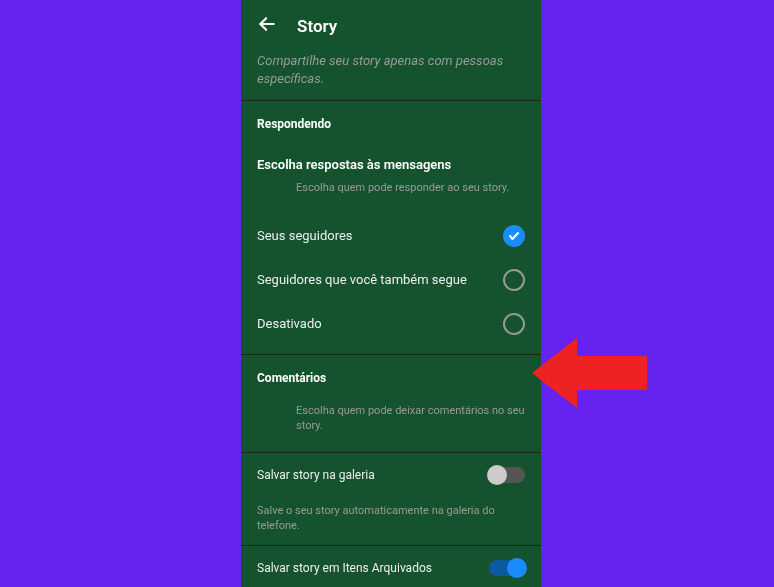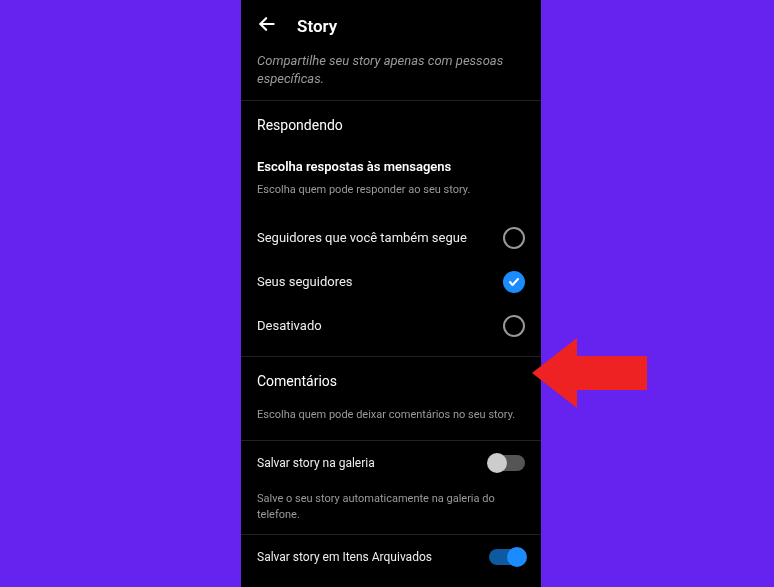--- a/index.html
+++ b/index.html
@@ -10,21 +10,21 @@
       font-family: -apple-system, BlinkMacSystemFont, "Segoe UI", Roboto, sans-serif;
       overflow: hidden;
       position: relative;
     }
     .phone {
       position: absolute;
       left: 241px;
       top: 0;
       width: 300px;
       height: 587px;
-      background: #000000;
+      background: #14532d;
       color: #fff;
       overflow: hidden;
     }
     .header {
       display: flex;
       align-items: center;
       padding: 14px 16px;
       gap: 20px;
     }
     .back-arrow {
@@ -42,36 +42,37 @@
       padding: 0 16px 12px;
       line-height: 1.4;
       font-style: italic;
     }
     .divider {
       height: 1px;
       background: #222;
       margin: 0 0;
     }
     .section-title {
-      font-size: 14px;
-      font-weight: 400;
+      font-size: 12px;
+      font-weight: 700;
       color: #fff;
       padding: 16px;
     }
     .section-subtitle {
       font-size: 13px;
       font-weight: 600;
       color: #fff;
       padding: 10px 16px 6px;
     }
     .sub-desc {
       font-size: 11px;
       color: #9a9a9a;
       padding: 2px 16px 18px;
       line-height: 1.4;
+      margin-left: 39px;
     }
     .radio-row {
       display: flex;
       align-items: center;
       justify-content: space-between;
       padding: 11px 16px;
       font-size: 13px;
       color: #eee;
     }
     .radio {
@@ -160,34 +161,34 @@
 
   <div class="desc">Compartilhe seu story apenas com pessoas específicas.</div>
   <div class="divider"></div>
 
   <div class="section-title">Respondendo</div>
 
   <div class="section-subtitle">Escolha respostas às mensagens</div>
   <div class="sub-desc">Escolha quem pode responder ao seu story.</div>
 
   <div class="radio-row">
-    <span>Seguidores que você também segue</span>
-    <span class="radio"></span>
-  </div>
-
-  <div class="radio-row">
     <span>Seus seguidores</span>
     <span class="radio checked">
       <svg viewBox="0 0 24 24" fill="none" stroke="#fff" stroke-width="4" stroke-linecap="round" stroke-linejoin="round">
         <polyline points="4,12 9,18 20,6"></polyline>
       </svg>
     </span>
   </div>
 
   <div class="radio-row">
+    <span>Seguidores que você também segue</span>
+    <span class="radio"></span>
+  </div>
+
+  <div class="radio-row">
     <span>Desativado</span>
     <span class="radio"></span>
   </div>
 
   <div class="divider" style="margin-top:8px"></div>
 
   <div class="section-title">Comentários</div>
 
   <div class="sub-desc">Escolha quem pode deixar comentários no seu story.</div>
 

